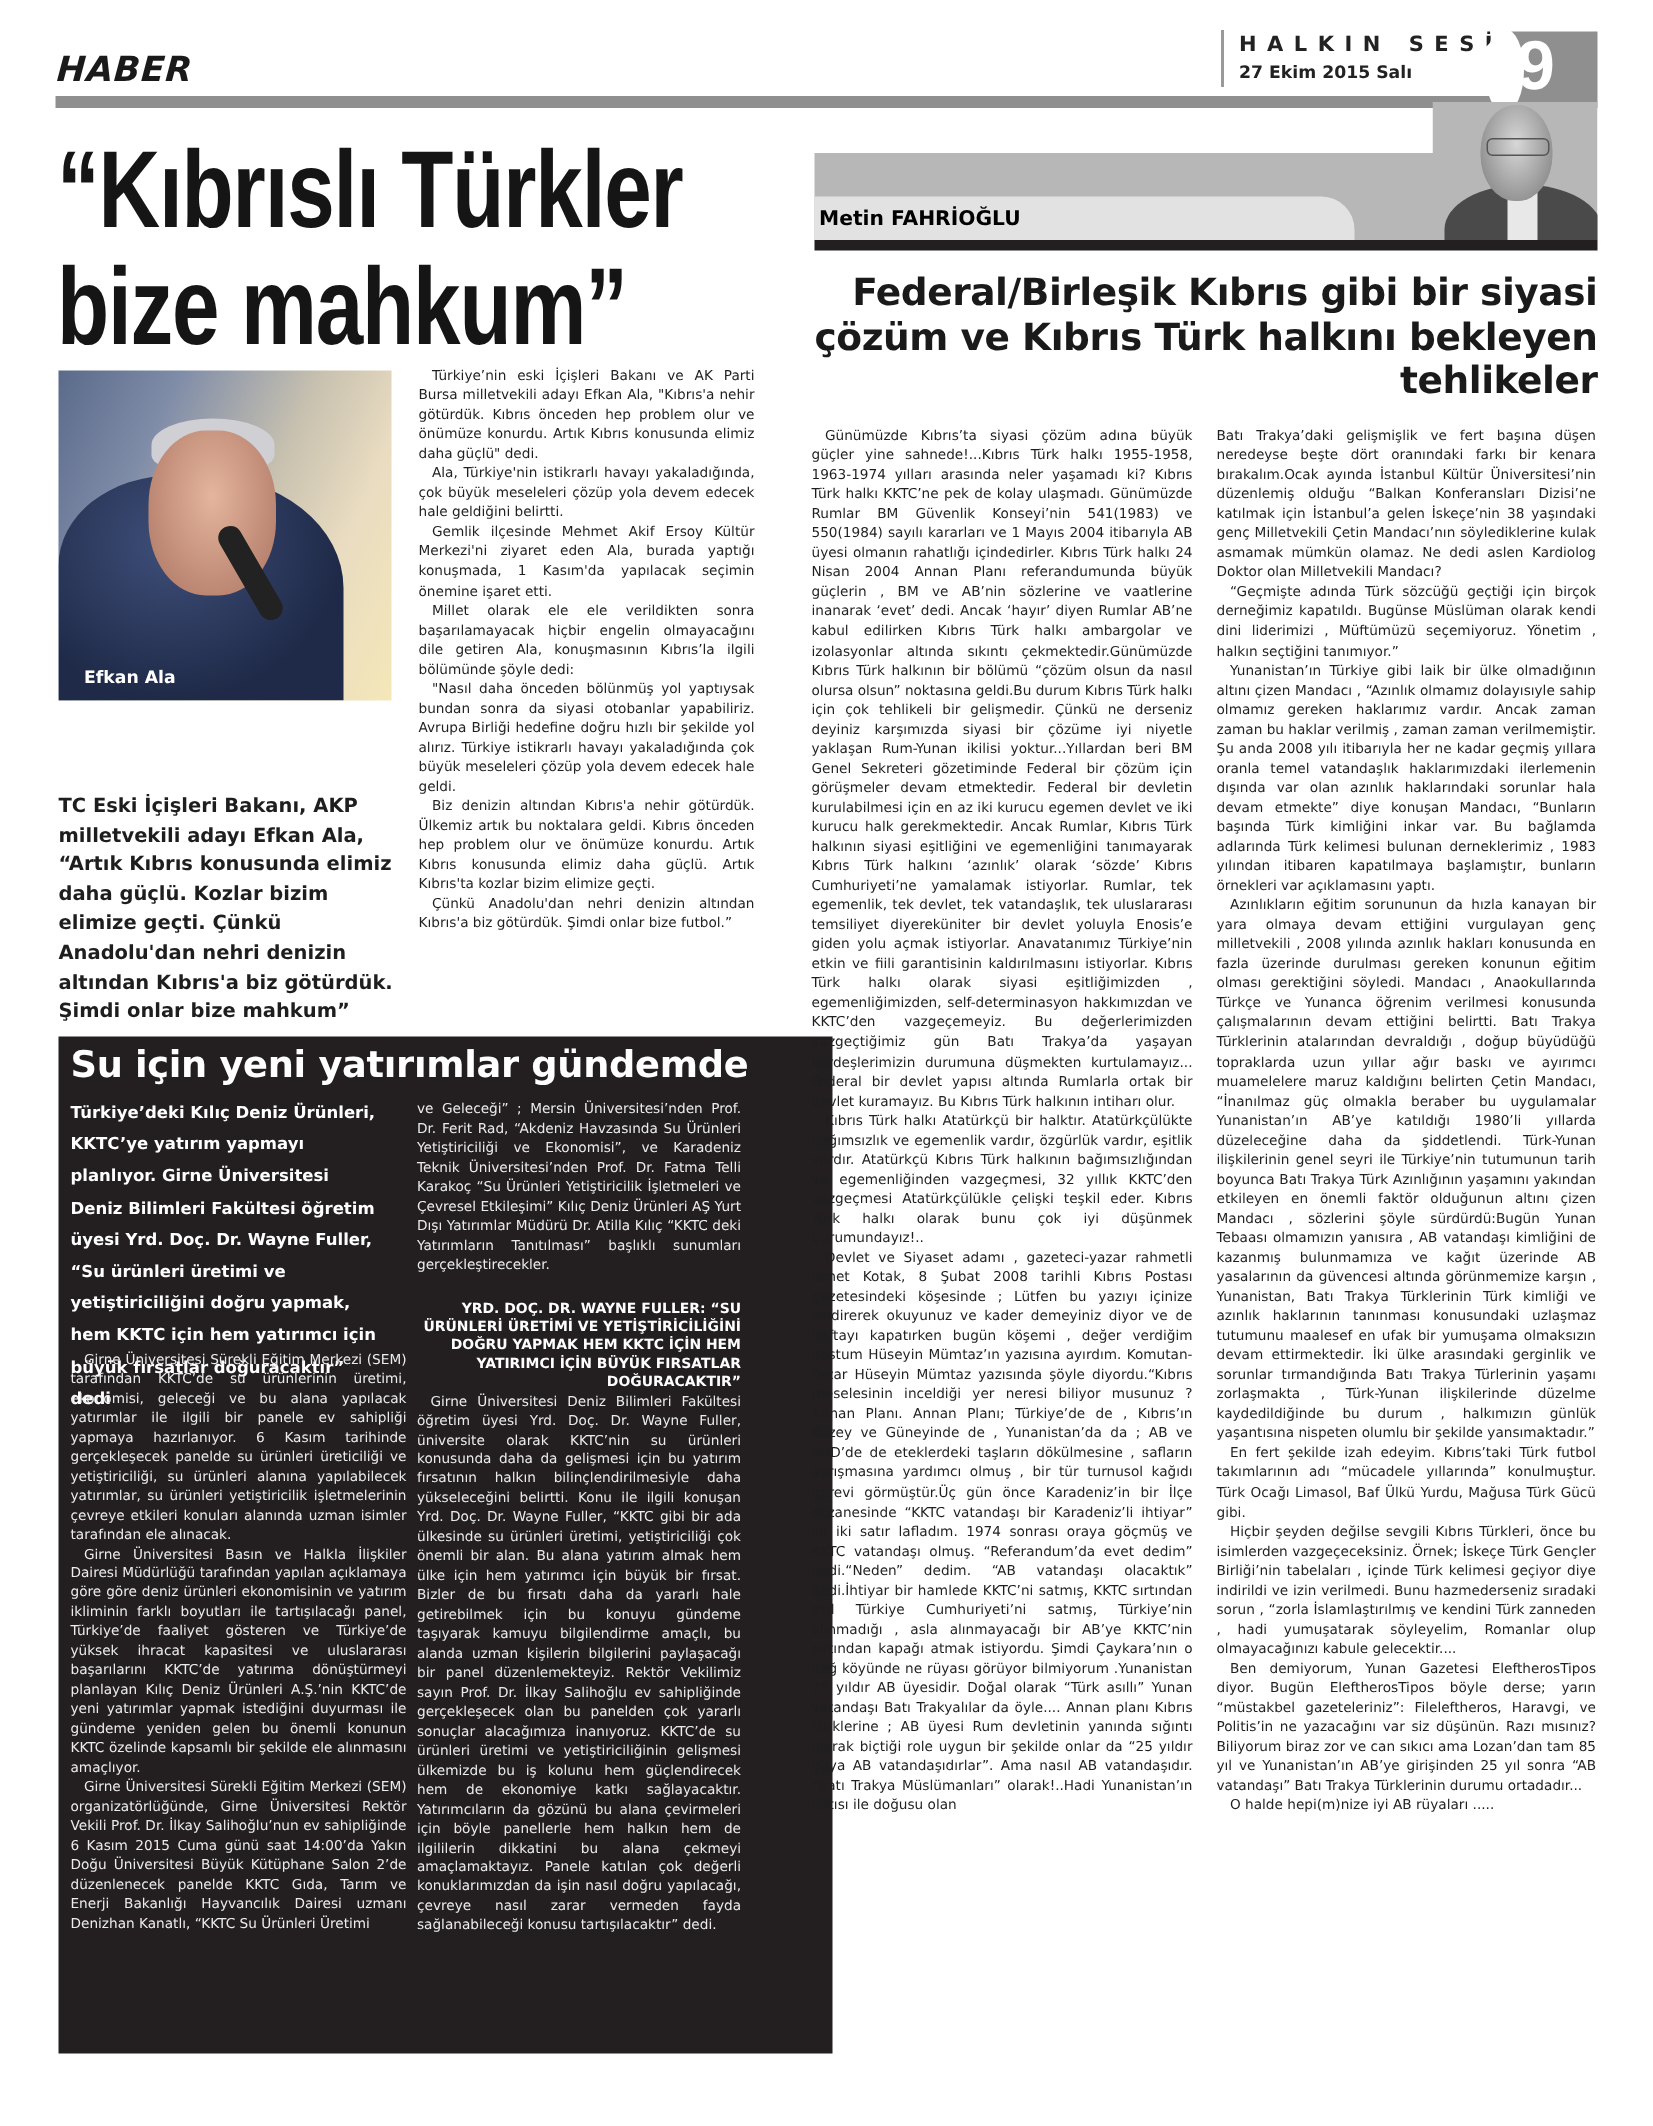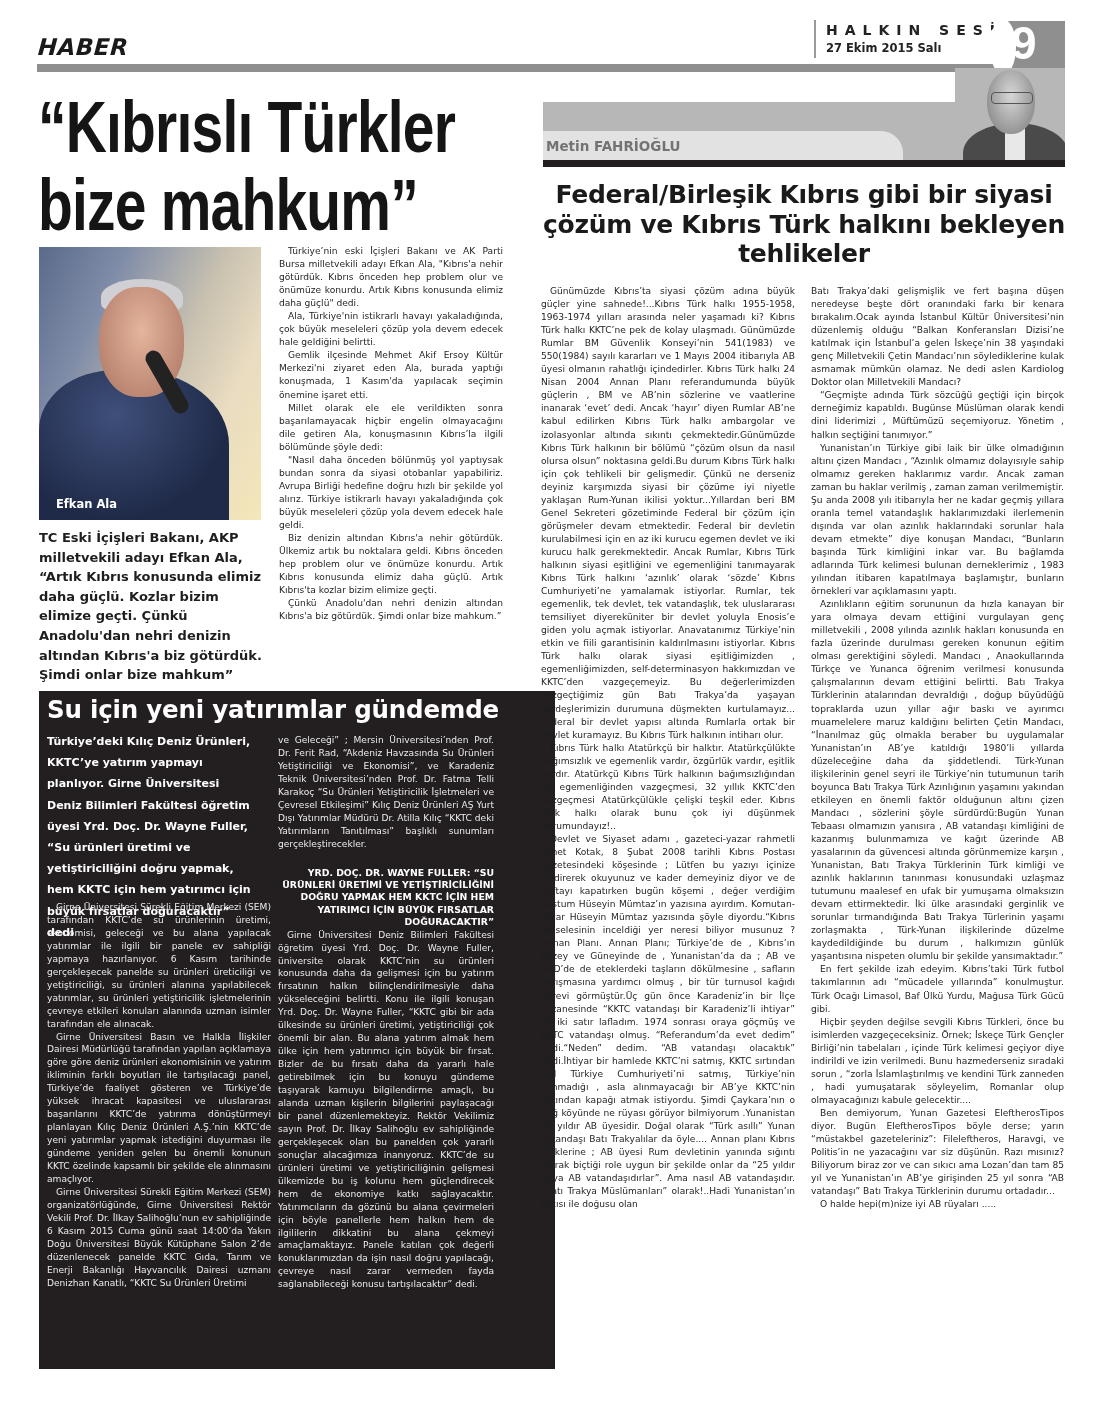--- a/index.html
+++ b/index.html
@@ -19,21 +19,21 @@
   .page-badge-notch { position: absolute; left: 990px; top: 19px; width: 26px; height: 56px; border-radius: 50%; background: #ffffff; }
   .page-number { position: absolute; left: 978px; top: 16px; width: 66px; text-align: center;
     font-family: "Liberation Sans", sans-serif; font-weight: 700; font-size: 46px; color: #ffffff; letter-spacing: -1px; }
 
   
   .main-headline { position: absolute; left: 38px; top: 88px; width: 500px; margin: 0;
     font-family: "Liberation Sans", sans-serif; font-weight: 700; font-size: 73px; line-height: 78px;
     color: #151515; transform: scaleX(0.78); transform-origin: left top; letter-spacing: -1px; white-space: nowrap; }
 
   
-  .photo { position: absolute; left: 39px; top: 247px; width: 222px; height: 273px; overflow: hidden;
+  .photo { position: absolute; left: 39px; top: 247px; width: 222px; height: 220px; overflow: hidden;
     background: linear-gradient(115deg, #5a6a8a 0%, #7f8ca8 25%, #c9c2b0 55%, #e9dcc1 75%, #f4e7b8 100%); }
   .photo .suit { position: absolute; left: 0; bottom: 0; width: 190px; height: 150px;
     background: radial-gradient(ellipse at 40% 30%, #3f4f7a, #1f2a48 70%); border-radius: 40% 50% 0 0; }
   .photo .head { position: absolute; left: 60px; top: 40px; width: 85px; height: 110px; border-radius: 45%;
     background: radial-gradient(ellipse at 50% 40%, #e5b59d, #b98470 75%); }
   .photo .hair { position: absolute; left: 62px; top: 32px; width: 82px; height: 35px; border-radius: 50% 50% 30% 30%; background: #cfcfd4; }
   .photo .mic { position: absolute; left: 120px; top: 100px; width: 16px; height: 70px; background: #222; transform: rotate(-30deg); border-radius: 8px; }
   .photo-caption-name { position: absolute; left: 17px; bottom: 9px; font-family: "DejaVu Sans", sans-serif; font-weight: 700;
     font-size: 11.5px; color: #ffffff; }
 
@@ -55,29 +55,29 @@
     text-align: justify; color: #ececec; }
   .dark-col p { margin: 0; text-indent: 9px; }
   .dark-col-1 { left: 8px; top: 210px; width: 224px; }
   .dark-col-2 { left: 239px; top: 43px; width: 216px; }
   .dark-subhead { margin: 16px 0 0 0 !important; text-indent: 0 !important; font-weight: 700; font-size: 9.3px; line-height: 12.4px; color: #ffffff; text-align: right; }
 
   
   .col-header { position: absolute; left: 543px; top: 102px; width: 492px; height: 58px; background: #b7b7b7; }
   .col-header-tab { position: absolute; left: 543px; top: 131px; width: 360px; height: 29px; background: #e2e2e2; border-top-right-radius: 22px; }
   .col-header-bar { position: absolute; left: 543px; top: 160px; width: 522px; height: 7px; background: #231f20; }
-  .columnist-name { position: absolute; left: 546px; top: 138px; font-family: "DejaVu Sans", sans-serif; font-weight: 700; font-size: 13.5px; color: #737373; }
+  .columnist-name { position: absolute; left: 546px; top: 138px; font-family: "DejaVu Sans", sans-serif; font-weight: 700; font-size: 13.5px; color: #000000; }
   .columnist-photo { position: absolute; left: 955px; top: 68px; width: 110px; height: 92px; overflow: hidden; }
   .columnist-photo .bg { position: absolute; left: 0; top: 0; width: 110px; height: 92px; background: #b7b7b7; }
   .columnist-photo .body { position: absolute; left: 8px; top: 55px; width: 105px; height: 60px; border-radius: 50% 50% 0 0; background: #4a4a4a; }
   .columnist-photo .shirt { position: absolute; left: 50px; top: 60px; width: 20px; height: 40px; background: #e8e8e8; }
   .columnist-photo .head { position: absolute; left: 32px; top: 2px; width: 48px; height: 64px; border-radius: 48%; background: radial-gradient(ellipse at 50% 40%, #d7d7d7, #8c8c8c 80%); }
   .columnist-photo .glasses { position: absolute; left: 36px; top: 24px; width: 40px; height: 10px; border: 1.5px solid #555; border-radius: 4px; }
 
-  .column-headline { position: absolute; left: 543px; top: 180px; width: 522px; margin: 0; text-align: center;
+  .column-headline { position: absolute; left: 543px; top: 180px; width: 522px; margin: 0; text-align: right;
     font-family: "DejaVu Sans", sans-serif; font-weight: 700; font-size: 25px; line-height: 29.5px; color: #1a1a1a; letter-spacing: -0.3px; }
 
   .fahri-col-1 { left: 541px; top: 285px; width: 254px; }
   .fahri-col-2 { left: 811px; top: 285px; width: 253px; }
 </style>
 </head>
 <body>
 
 <div class="section-label">HABER</div>
 <div class="top-rule"></div>
@@ -103,21 +103,21 @@
 
 <p class="pullquote">TC Eski İçişleri Bakanı, AKP milletvekili adayı Efkan Ala, “Artık Kıbrıs konusunda elimiz daha güçlü. Kozlar bizim elimize geçti. Çünkü Anadolu'dan nehri denizin altından Kıbrıs'a biz götürdük. Şimdi onlar bize mahkum”</p>
 
 <div class="body-col ala-col">
   <p>Türkiye’nin eski İçişleri Bakanı ve AK Parti Bursa milletvekili adayı Efkan Ala, "Kıbrıs'a nehir götürdük. Kıbrıs önceden hep problem olur ve önümüze konurdu. Artık Kıbrıs konusunda elimiz daha güçlü" dedi.</p>
   <p>Ala, Türkiye'nin istikrarlı havayı yakaladığında, çok büyük meseleleri çözüp yola devem edecek hale geldiğini belirtti.</p>
   <p>Gemlik ilçesinde Mehmet Akif Ersoy Kültür Merkezi'ni ziyaret eden Ala, burada yaptığı konuşmada, 1 Kasım'da yapılacak seçimin önemine işaret etti.</p>
   <p>Millet olarak ele ele verildikten sonra başarılamayacak hiçbir engelin olmayacağını dile getiren Ala, konuşmasının Kıbrıs’la ilgili bölümünde şöyle dedi:</p>
   <p>"Nasıl daha önceden bölünmüş yol yaptıysak bundan sonra da siyasi otobanlar yapabiliriz. Avrupa Birliği hedefine doğru hızlı bir şekilde yol alırız. Türkiye istikrarlı havayı yakaladığında çok büyük meseleleri çözüp yola devem edecek hale geldi.</p>
   <p>Biz denizin altından Kıbrıs'a nehir götürdük. Ülkemiz artık bu noktalara geldi. Kıbrıs önceden hep problem olur ve önümüze konurdu. Artık Kıbrıs konusunda elimiz daha güçlü. Artık Kıbrıs'ta kozlar bizim elimize geçti.</p>
-  <p>Çünkü Anadolu'dan nehri denizin altından Kıbrıs'a biz götürdük. Şimdi onlar bize mahkum.”</p>
+  <p>Çünkü Anadolu'dan nehri denizin altından Kıbrıs'a biz götürdük. Şimdi onlar bize futbol.”</p>
 </div>
 
 <div class="dark-box">
   <h2 class="dark-title">Su için yeni yatırımlar gündemde</h2>
   <p class="dark-lead">Türkiye’deki Kılıç Deniz Ürünleri, KKTC’ye yatırım yapmayı planlıyor. Girne Üniversitesi Deniz Bilimleri Fakültesi öğretim üyesi Yrd. Doç. Dr. Wayne Fuller, “Su ürünleri üretimi ve yetiştiriciliğini doğru yapmak, hem KKTC için hem yatırımcı için büyük fırsatlar doğuracaktır” dedi</p>
   <div class="dark-col dark-col-1">
     <p>Girne Üniversitesi Sürekli Eğitim Merkezi (SEM) tarafından KKTC’de su ürünlerinin üretimi, ekonomisi, geleceği ve bu alana yapılacak yatırımlar ile ilgili bir panele ev sahipliği yapmaya hazırlanıyor. 6 Kasım tarihinde gerçekleşecek panelde su ürünleri üreticiliği ve yetiştiriciliği, su ürünleri alanına yapılabilecek yatırımlar, su ürünleri yetiştiricilik işletmelerinin çevreye etkileri konuları alanında uzman isimler tarafından ele alınacak.</p>
     <p>Girne Üniversitesi Basın ve Halkla İlişkiler Dairesi Müdürlüğü tarafından yapılan açıklamaya göre göre deniz ürünleri ekonomisinin ve yatırım ikliminin farklı boyutları ile tartışılacağı panel, Türkiye’de faaliyet gösteren ve Türkiye’de yüksek ihracat kapasitesi ve uluslararası başarılarını KKTC’de yatırıma dönüştürmeyi planlayan Kılıç Deniz Ürünleri A.Ş.’nin KKTC’de yeni yatırımlar yapmak istediğini duyurması ile gündeme yeniden gelen bu önemli konunun KKTC özelinde kapsamlı bir şekilde ele alınmasını amaçlıyor.</p>
     <p>Girne Üniversitesi Sürekli Eğitim Merkezi (SEM) organizatörlüğünde, Girne Üniversitesi Rektör Vekili Prof. Dr. İlkay Salihoğlu’nun ev sahipliğinde 6 Kasım 2015 Cuma günü saat 14:00’da Yakın Doğu Üniversitesi Büyük Kütüphane Salon 2’de düzenlenecek panelde KKTC Gıda, Tarım ve Enerji Bakanlığı Hayvancılık Dairesi uzmanı Denizhan Kanatlı, “KKTC Su Ürünleri Üretimi</p>
   </div>

